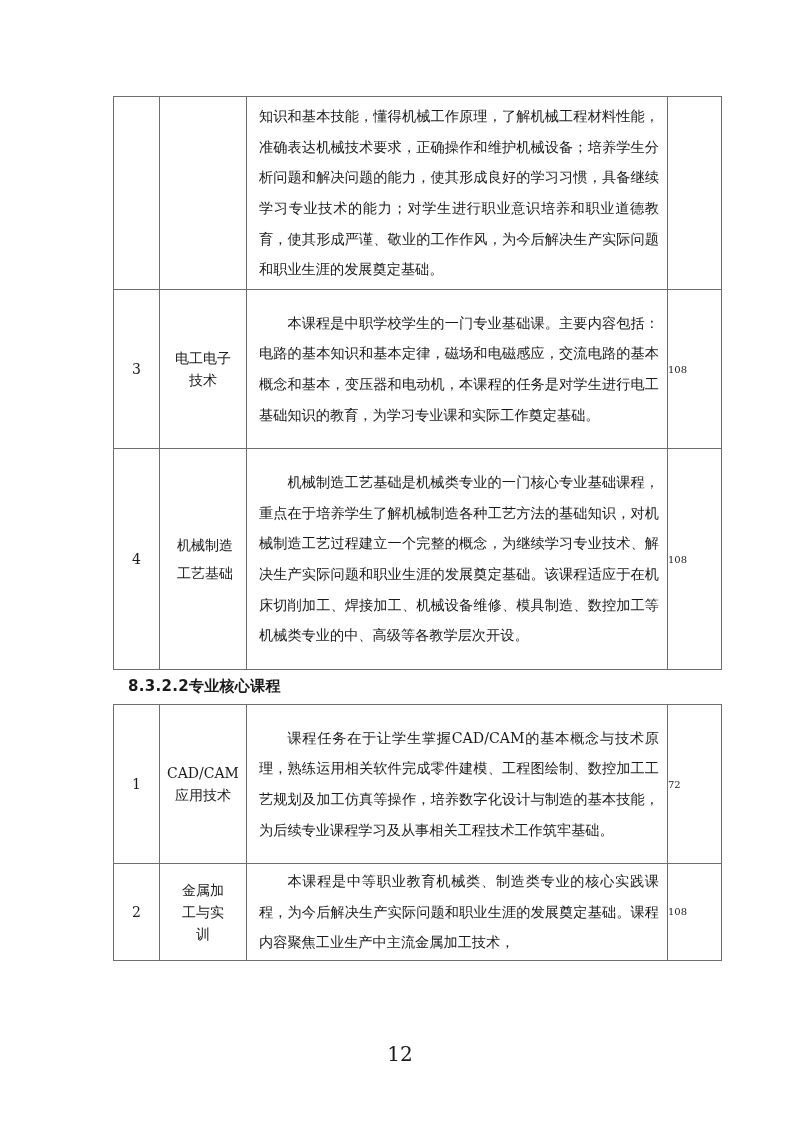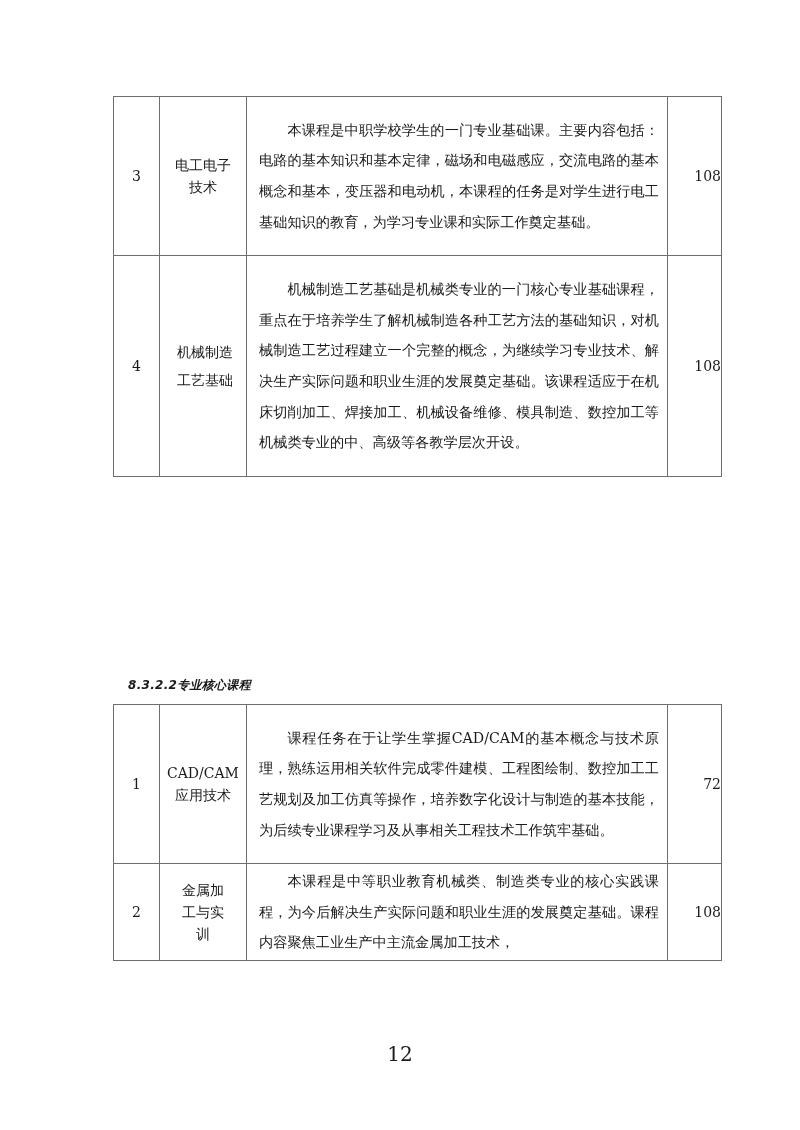--- a/index.html
+++ b/index.html
@@ -3,47 +3,55 @@
 <meta charset="utf-8">
 <style>
   html, body { margin: 0; padding: 0; background: #ffffff; }
   body { width: 800px; height: 1130px; position: relative; overflow: hidden;
          font-family: "DejaVu Serif", "Liberation Serif", serif; color: #1a1a1a; }
   table.course { position: absolute; left: 113px; width: 608px; border-collapse: collapse; table-layout: fixed; }
   table.course td, table.course th { border: 1px solid #6e6e6e; padding: 0; font-weight: normal; }
   .c-no { width: 45px; text-align: center; font-size: 14px; }
   .c-name { width: 86px; text-align: center; font-size: 14px; line-height: 22px; }
   .c-desc { width: 420px; font-size: 14.2px; line-height: 30.6px; padding: 0 8px 0 12px !important; text-align: justify; }
-  .c-hours { width: 53px; text-align: right; font-size: 14px; }
+  .c-hours { width: 53px; text-align: left; font-size: 10px; }
   .indent { text-indent: 2em; }
   #t1 { top: 96px; }
   #t1 tr.r0 td { height: 192px; }
   #t1 tr.r1 td { height: 158px; }
   #t1 tr.r2 td { height: 220px; }
-  .section-heading { position: absolute; left: 128px; top: 677px; font-size: 12px; font-weight: bold;
-                     font-family: "DejaVu Sans", "Liberation Sans", sans-serif; letter-spacing: 0.3px; font-style: italic; }
+  .section-heading { position: absolute; left: 128px; top: 677px; font-size: 15px; font-weight: bold;
+                     font-family: "DejaVu Sans", "Liberation Sans", sans-serif; letter-spacing: 0.3px; }
   #t2 { top: 704px; }
   #t2 tr.hdr td { height: 43px; font-size: 14.5px; text-align: center; line-height: 20px; }
   #t2 tr.r0 td { height: 158px; }
   #t2 tr.r1 td { height: 95px; }
   .name-two-lines { line-height: 28px; text-align: right; }
   .page-number { position: absolute; top: 1042px; left: 0; width: 800px; text-align: center; font-size: 20px; }
   .desc-block { padding: 2px 0; }
 </style>
 </head>
 <body>
 
 <table class="course" id="t1">
   <colgroup>
     <col style="width:46px">
       <col style="width:87px">
       <col style="width:421px">
       <col style="width:54px">
   </colgroup>
   <tbody>
+      <tr class="r0">
+    <td class="c-no"></td>
+    <td class="c-name"></td>
+    <td class="c-desc">
+          <div class="desc-block">知识和基本技能，懂得机械工作原理，了解机械工程材料性能，准确表达机械技术要求，正确操作和维护机械设备；培养学生分析问题和解决问题的能力，使其形成良好的学习习惯，具备继续学习专业技术的能力；对学生进行职业意识培养和职业道德教育，使其形成严谨、敬业的工作作风，为今后解决生产实际问题和职业生涯的发展奠定基础。</div>
+        </td>
+    <td class="c-hours"></td>
+  </tr>
   <tr class="r1">
     <td class="c-no">3</td>
     <td class="c-name">
           <div style="width:58px;margin:0 auto;text-align:center;">电工电子技术</div>
         </td>
     <td class="c-desc">
           <div class="desc-block indent">本课程是中职学校学生的一门专业基础课。主要内容包括：电路的基本知识和基本定律，磁场和电磁感应，交流电路的基本概念和基本，变压器和电动机，本课程的任务是对学生进行电工基础知识的教育，为学习专业课和实际工作奠定基础。</div>
         </td>
     <td class="c-hours">108</td>
   </tr>

